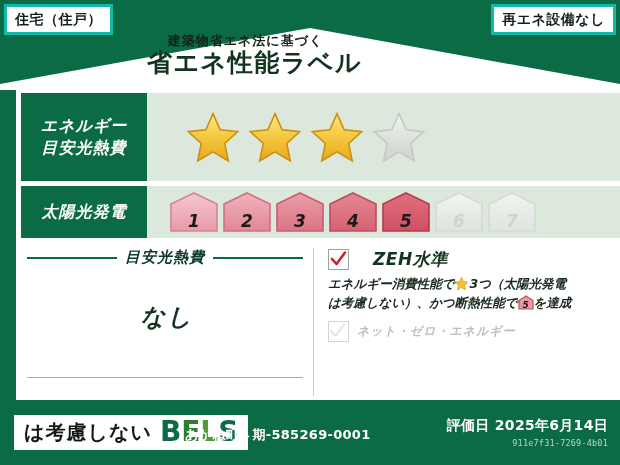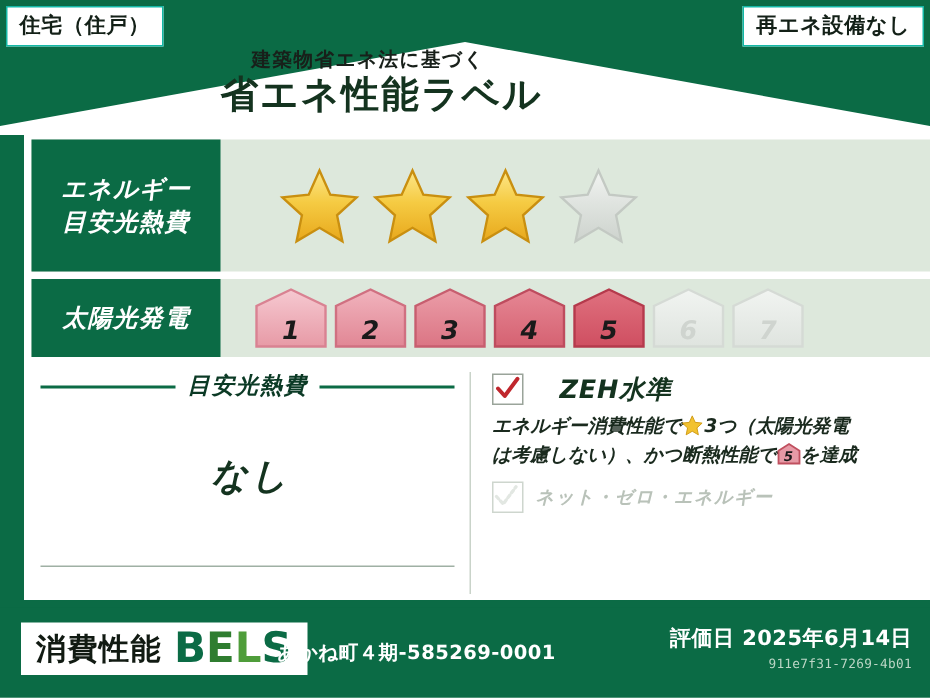--- a/index.html
+++ b/index.html
@@ -12,21 +12,21 @@
   .label{
     position:relative;width:620px;height:465px;
     background:#0b6b45;
     box-sizing:border-box;
   }
 
   
   .corner-tag{
     position:absolute;top:4px;
     background:#ffffff;
-    border:1px solid #14b8a6;
+    border:3px solid #14b8a6;
     color:#132017;
     font-size:14px;font-weight:bold;
     letter-spacing:.5px;
     padding:5px 8px 6px;
     line-height:1;
     white-space:nowrap;
   }
   .corner-tag.left{left:4px;}
   .corner-tag.right{right:4px;}
 
@@ -422,21 +422,21 @@
           </span>
           <span class="zeh-row2-text">ネット・ゼロ・エネルギー</span>
         </div>
       </div>
 
     </div>
   </div>
 
   <div class="footer">
     <div class="bels-box">
-      <span class="bels-jp">消費性能</span>
+      <span class="bels-jp">は考慮しない</span>
       <span class="bels-en"><span class="b">B</span><span class="e">E</span><span class="l">L</span><span class="s">S</span></span>
     </div>
     <div class="prop-id">あかね町４期-585269-0001</div>
     <div class="eval-date"><span>評価日</span> <span>2025年6月14日</span></div>
     <div class="hash">911e7f31-7269-4b01</div>
   </div>
 
 </div>
 
 </body></html>

